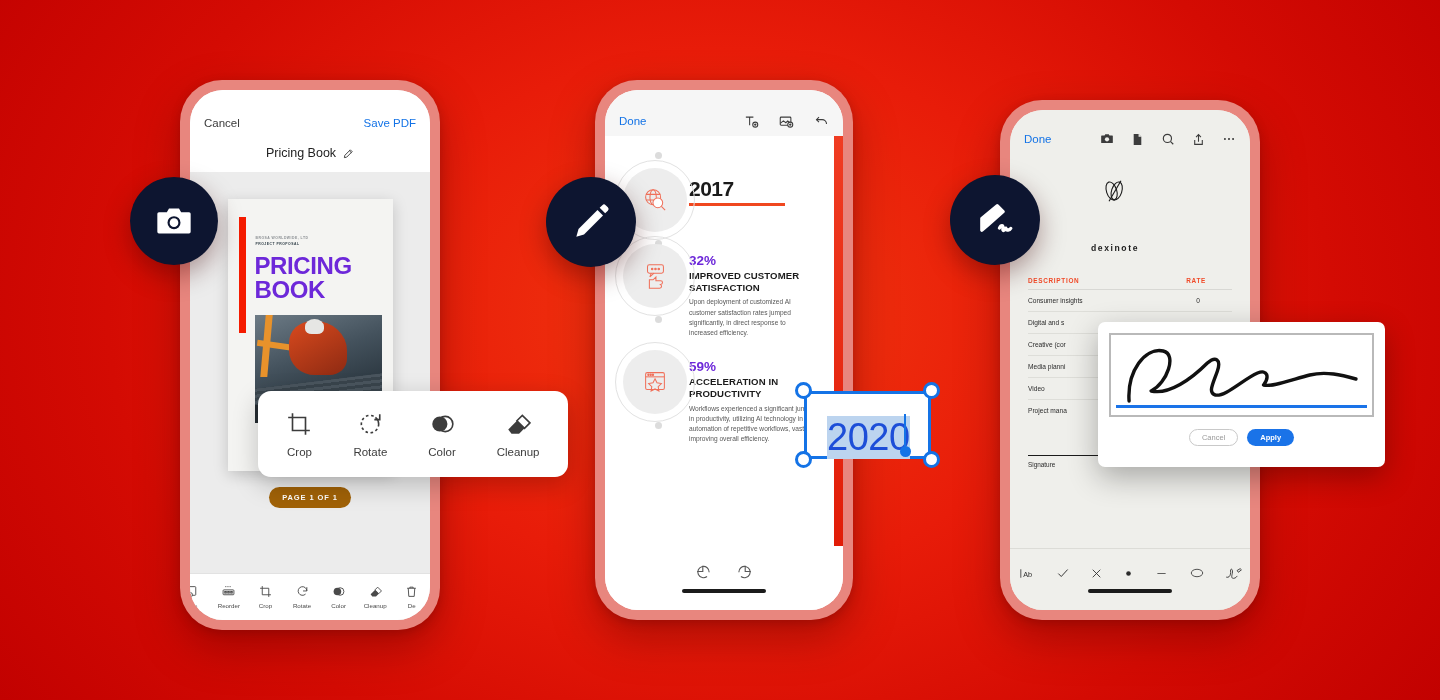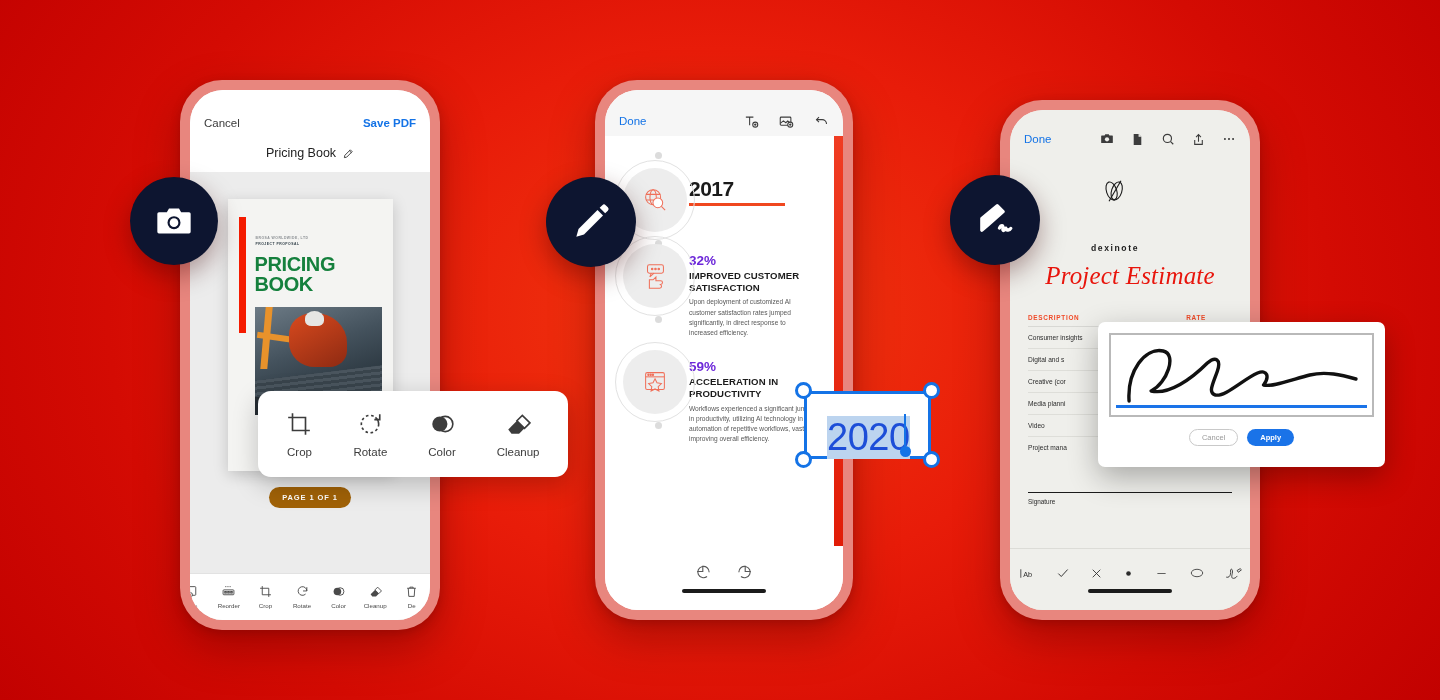--- a/index.html
+++ b/index.html
@@ -36,21 +36,21 @@
   .pencil-ic { width:11px; height:11px; }
   .l-body { position:relative; height:383px; background:#ececec;
             display:flex; flex-direction:column; align-items:center; }
   .cover { width:165px; height:272px; margin-top:27px; background:#f4f4f2;
            box-shadow:0 4px 14px rgba(0,0,0,.18); position:relative; overflow:hidden;
            display:flex; flex-direction:column; }
   .cover-bar { position:absolute; left:11px; top:18px; width:7px; height:116px; background:#f51b00; }
   .cover-kicker { margin:36px 0 0 28px; font-size:3.4px; letter-spacing:.5px; color:#8b8f93;
                   line-height:1.9; font-weight:700; }
   .cover-kicker b { color:#2b3a44; display:block; }
-  .cover-h1 { margin:6px 0 0 27px; font-size:20px; font-weight:700; color:#15803d;
+  .cover-h1 { margin:6px 0 0 27px; font-size:24px; font-weight:700; color:#6d28d9;
               line-height:1.02; letter-spacing:-.4px; }
   .cover-photo { margin:12px 0 0 27px; width:127px; height:108px; position:relative; overflow:hidden;
      background:linear-gradient(160deg,#6d7b86 0%,#44525d 40%,#2d3942 70%,#20282e 100%); }
   .cp-w1 { position:absolute; left:8px; top:0; width:7px; height:62px; background:#e8922b; transform:skewX(-5deg);}
   .cp-w2 { position:absolute; left:2px; top:28px; width:46px; height:6px; background:#e8922b; transform:rotate(8deg);}
   .cp-person { position:absolute; left:34px; top:6px; width:58px; height:54px;
                background:linear-gradient(150deg,#d94a1e,#8e2a12); border-radius:40% 55% 30% 45%; }
   .cp-helmet { position:absolute; left:50px; top:4px; width:19px; height:15px;
                background:#e6e6e4; border-radius:50% 50% 35% 35%; }
   .cp-stairs { position:absolute; left:0; bottom:16px; width:100%; height:26px;
@@ -156,21 +156,21 @@
 </style>
 </head>
 <body>
 
 <div class="phone" id="phone-left">
   <div class="screen">
 
     <div class="l-top">
       <div class="navbar l-nav">
         <span class="muted">Cancel</span>
-        <span class="blue" style="font-weight:700">Save PDF</span>
+        <span class="blue" style="font-weight:400">Save PDF</span>
       </div>
       <div class="l-title">
         <span>Pricing Book</span>
         <span class="pencil-ic">
           <svg viewBox="0 0 24 24" width="11" height="11" fill="none" stroke="#333" stroke-width="2">
             <path d="M3 21l1-5L16 4l4 4L8 20z"></path>
               <path d="M14 6l4 4"></path>
           </svg>
         </span>
       </div>
@@ -437,21 +437,20 @@
 
     <div class="r-doc">
       <div class="logo-wrap">
         <svg class="logo-mark" viewBox="0 0 40 40" fill="none" stroke="#1b1b1b" stroke-width="1.3">
           <ellipse cx="16" cy="20" rx="6" ry="11" transform="rotate(-18 16 20)"></ellipse>
           <ellipse cx="22" cy="20" rx="6" ry="11" transform="rotate(18 22 20)"></ellipse>
           <path d="M27 8L13 32"></path>
         </svg>
         <div class="logo-name">dexinote</div>
       </div>
-      <div class="r-title">Project Estimate</div>
 
       <div class="r-thead">
         <span>DESCRIPTION</span>
         <span style="margin-right:26px">RATE</span>
       </div>
       <div class="r-trow">
         <span>Consumer insights</span>
         <span style="margin-right:32px">0</span>
       </div>
       <div class="r-trow">

